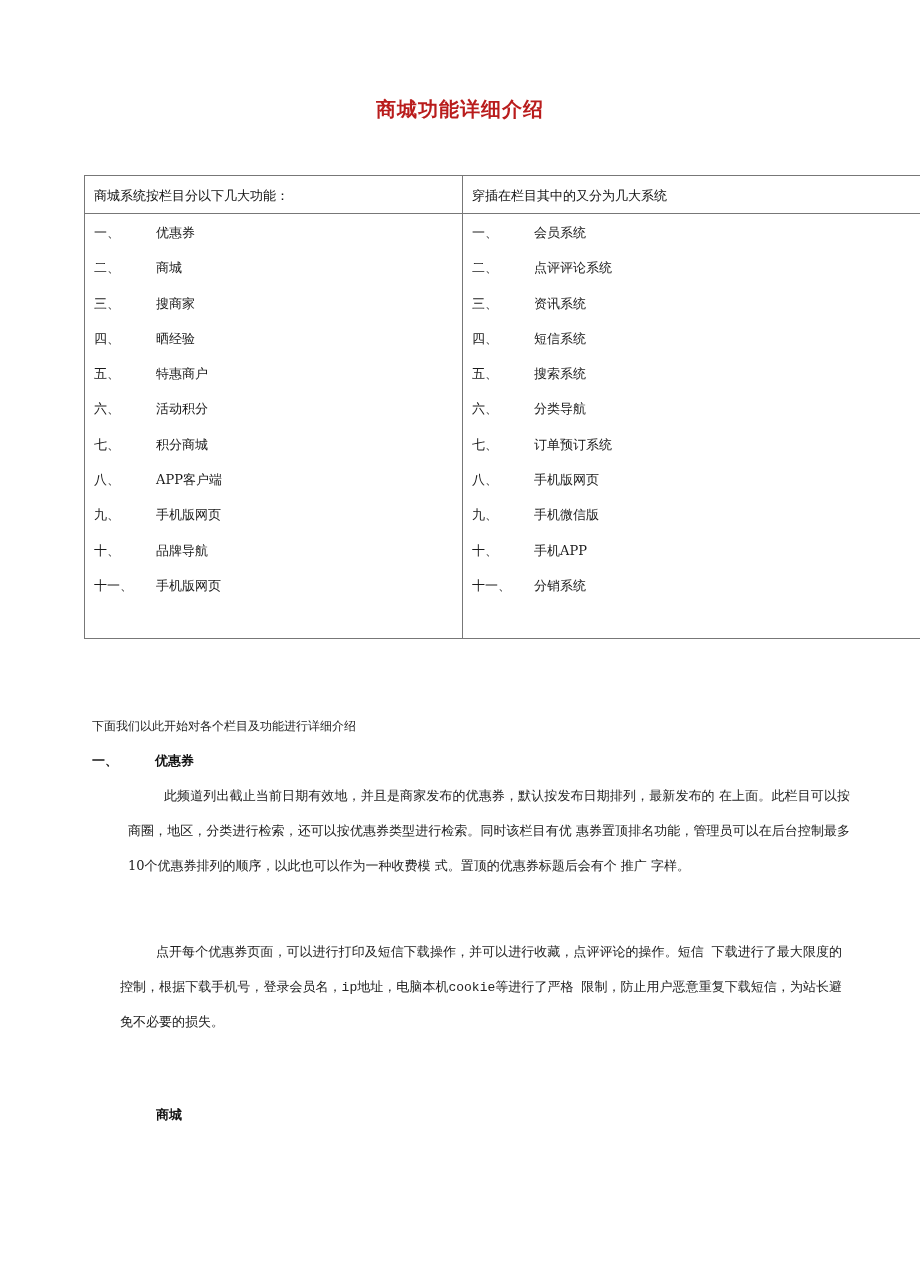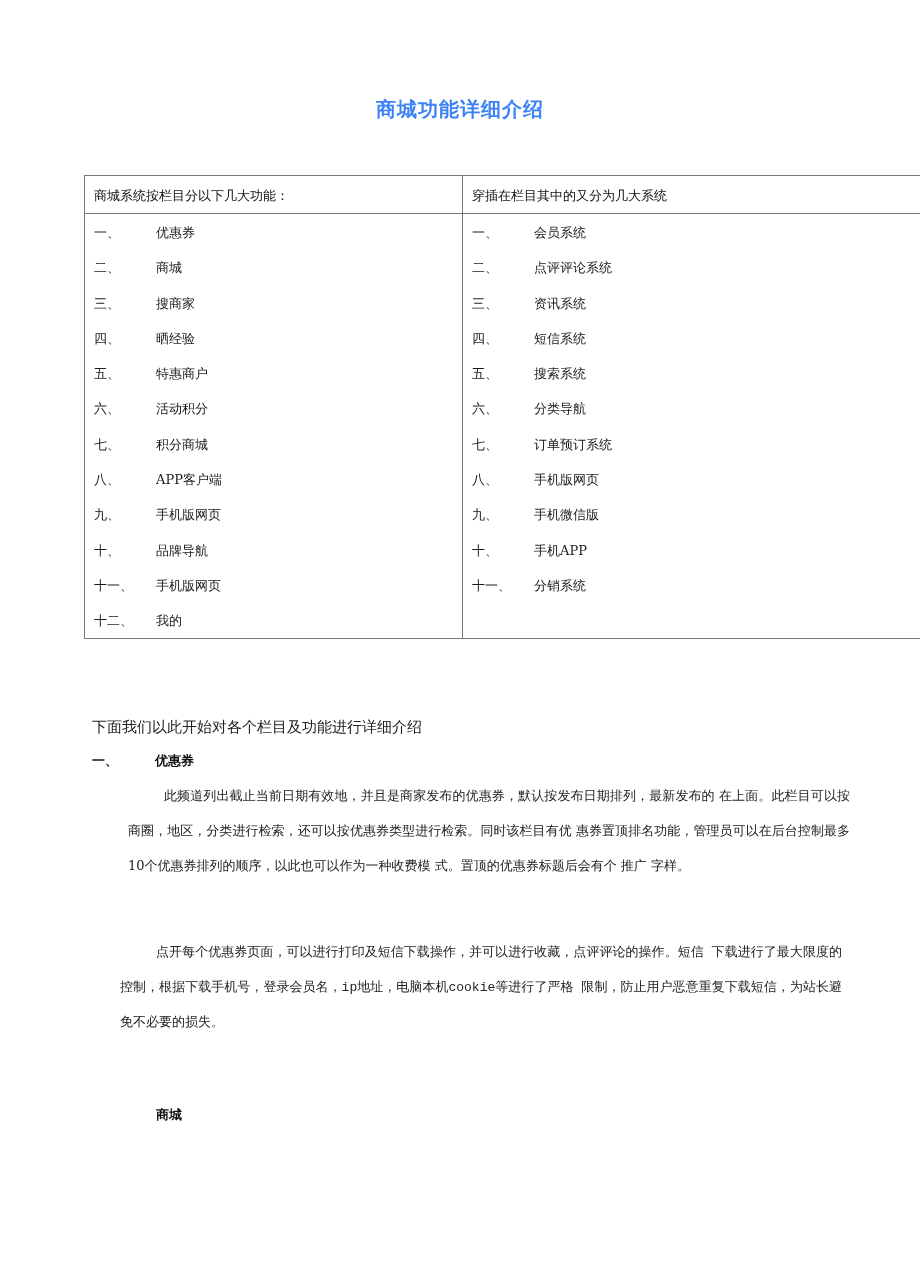--- a/index.html
+++ b/index.html
@@ -4,39 +4,39 @@
 <style>
   html, body { margin: 0; padding: 0; background: #ffffff; }
   body {
     width: 920px; height: 1276px; position: relative; overflow: hidden;
     font-family: "DejaVu Serif", "Liberation Serif", serif;
     color: #1a1a1a;
   }
   .title {
     position: absolute; left: 0; width: 920px; top: 96px;
     text-align: center; font-family: "DejaVu Sans", sans-serif;
-    font-weight: bold; font-size: 20px; letter-spacing: 1px; color: #3b82f6;
+    font-weight: bold; font-size: 20px; letter-spacing: 1px; color: #b91c1c;
   }
   .tbl {
     position: absolute; left: 84px; top: 175px; width: 901px; height: 464px;
     border: 1px solid #777; box-sizing: border-box;
   }
   .tbl .vline { position: absolute; left: 377px; top: 0; bottom: 0; border-left: 1px solid #777; }
   .tbl .hline { position: absolute; left: 0; right: 0; top: 37px; border-top: 1px solid #777; }
   .th {
     position: absolute; top: 11px; font-family: "DejaVu Sans", sans-serif;
     font-size: 13px; color: #111;
   }
   .col { position: absolute; top: 48px; }
   .row { height: 35.3px; font-size: 13px; position: relative; white-space: nowrap; }
   .row .num { position: absolute; left: 0; }
   .row .lbl { position: absolute; left: 62px; }
   .intro {
     position: absolute; left: 92px; top: 718px; font-family: "DejaVu Sans", sans-serif;
-    font-size: 15px; color: #222;
+    font-size: 12px; color: #222;
   }
   .sec-head {
     position: absolute; left: 92px; top: 752px; font-family: "DejaVu Sans", sans-serif;
     font-weight: bold; font-size: 13px; color: #111;
   }
   .sec-head .lbl { position: absolute; left: 63px; white-space: nowrap; }
   .para {
     position: absolute; left: 120px; width: 722px; font-size: 13px;
     line-height: 35px; text-indent: 36px; color: #222; text-align: justify;
   }
@@ -95,24 +95,20 @@
         <span class="lbl">手机版网页</span>
       </div>
       <div class="row">
         <span class="num">十、</span>
         <span class="lbl">品牌导航</span>
       </div>
       <div class="row">
         <span class="num">十一、</span>
         <span class="lbl">手机版网页</span>
       </div>
-      <div class="row">
-        <span class="num">十二、</span>
-        <span class="lbl">我的</span>
-      </div>
     </div>
   <div class="col" style="left:387px; width:360px" id="right-col">
       <div class="row">
         <span class="num">一、</span>
         <span class="lbl">会员系统</span>
       </div>
       <div class="row">
         <span class="num">二、</span>
         <span class="lbl">点评评论系统</span>
       </div>

